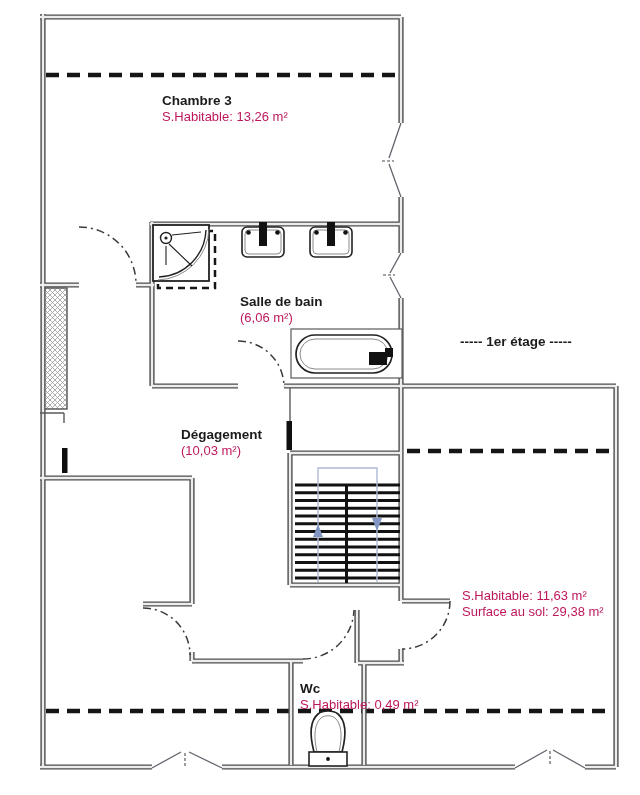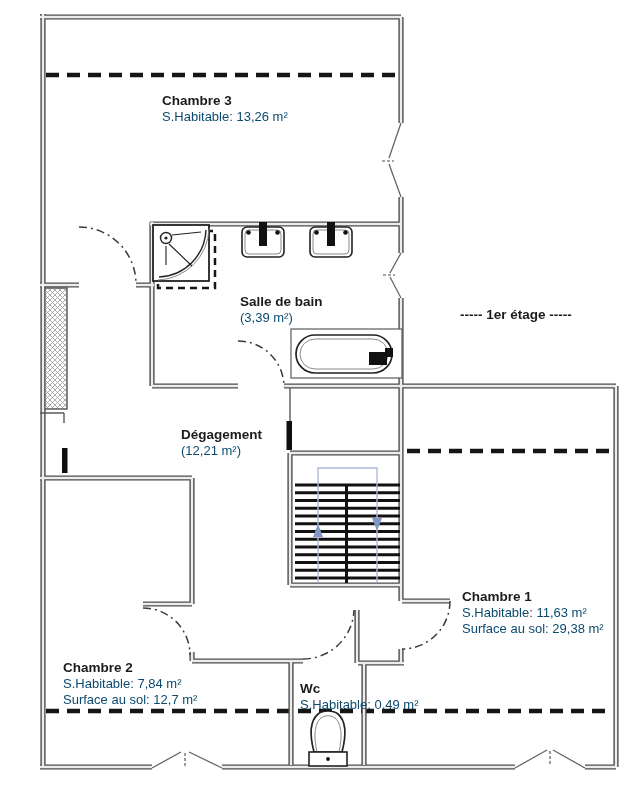--- a/index.html
+++ b/index.html
@@ -1,21 +1,21 @@
 <!DOCTYPE html>
 <html><head>
 <meta charset="utf-8">
 <style>
   html,body{margin:0;padding:0;background:#ffffff;}
   .plan{position:relative;width:640px;height:795px;background:#ffffff;overflow:hidden;
         font-family:"Liberation Sans", sans-serif;}
   .plan svg{position:absolute;left:0;top:0;}
   .room-label{position:absolute;white-space:nowrap;pointer-events:none;}
   .room-name{font-size:13.5px;font-weight:bold;color:#1b1b1b;line-height:17px;}
-  .room-sub{font-size:13px;color:#0c4a6e;line-height:16px;}
+  .room-sub{font-size:13px;color:#be185d;line-height:16px;}
   .floor-tag{position:absolute;white-space:nowrap;font-size:13.5px;font-weight:bold;color:#1b1b1b;}
 
   .wall-outer{fill:none;stroke:#4d4d4d;stroke-width:5.2;}
   .wall-inner{fill:none;stroke:#ededed;stroke-width:2.4;}
   .wall-thin{fill:none;stroke:#5a5a5a;stroke-width:1.4;}
   .attic-dash{fill:none;stroke:#151515;stroke-width:4.6;stroke-dasharray:13 8;}
   .door-arc{fill:none;stroke:#3c3c3c;stroke-width:1.5;stroke-dasharray:8 4 2 4;}
   .win-line{fill:none;stroke:#64646e;stroke-width:1.3;}
   .win-tick{fill:none;stroke:#4a4a4a;stroke-width:1.1;stroke-dasharray:3 2;}
   .fixture{stroke:#222222;fill:#ffffff;}
@@ -155,40 +155,34 @@
   </g>
 </svg>
 
 <div class="room-label" style="left:162px;top:92px">
   <div class="room-name">Chambre 3</div>
   <div class="room-sub">S.Habitable: 13,26 m²</div>
 </div>
 
 <div class="room-label" style="left:240px;top:293px">
   <div class="room-name">Salle de bain</div>
-  <div class="room-sub">(3,39 m²)</div>
+  <div class="room-sub">(6,06 m²)</div>
 </div>
 
-<div class="floor-tag" style="left:460px;top:307px">-----  1er étage  -----</div>
+<div class="floor-tag" style="left:460px;top:334px">-----  1er étage  -----</div>
 
 <div class="room-label" style="left:181px;top:426px">
   <div class="room-name">Dégagement</div>
-  <div class="room-sub">(12,21 m²)</div>
+  <div class="room-sub">(10,03 m²)</div>
 </div>
 
 <div class="room-label" style="left:462px;top:588px">
-  <div class="room-name">Chambre 1</div>
   <div class="room-sub">S.Habitable: 11,63 m²</div>
   <div class="room-sub">Surface au sol: 29,38 m²</div>
 </div>
 
-<div class="room-label" style="left:63px;top:659px">
-  <div class="room-name">Chambre 2</div>
-  <div class="room-sub">S.Habitable: 7,84 m²</div>
-  <div class="room-sub">Surface au sol: 12,7 m²</div>
-</div>
 
 <div class="room-label" style="left:300px;top:680px">
   <div class="room-name">Wc</div>
   <div class="room-sub">S.Habitable: 0,49 m²</div>
 </div>
 
 </div>
 
 </body></html>

